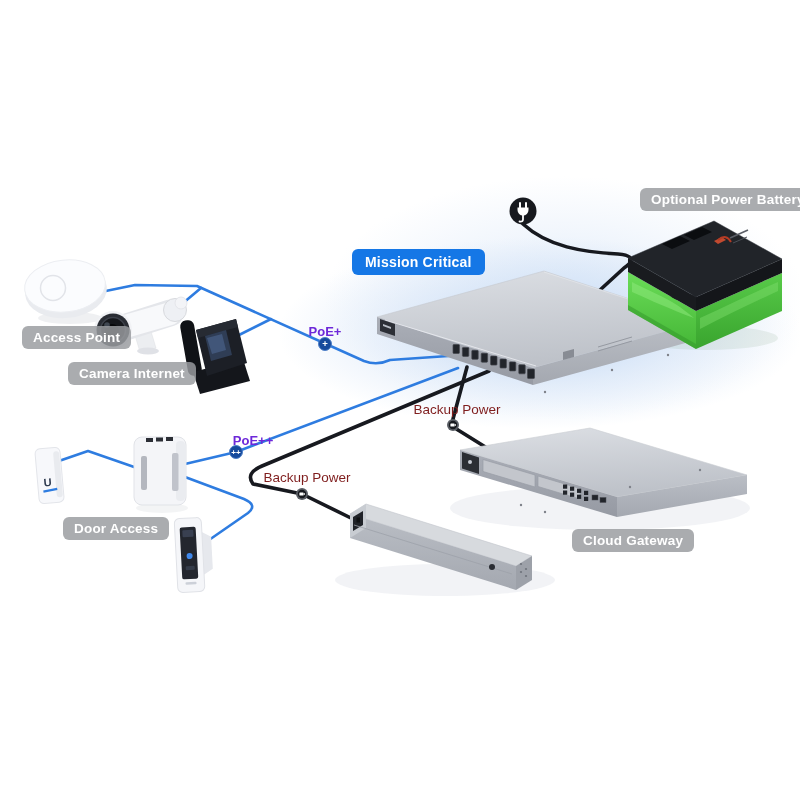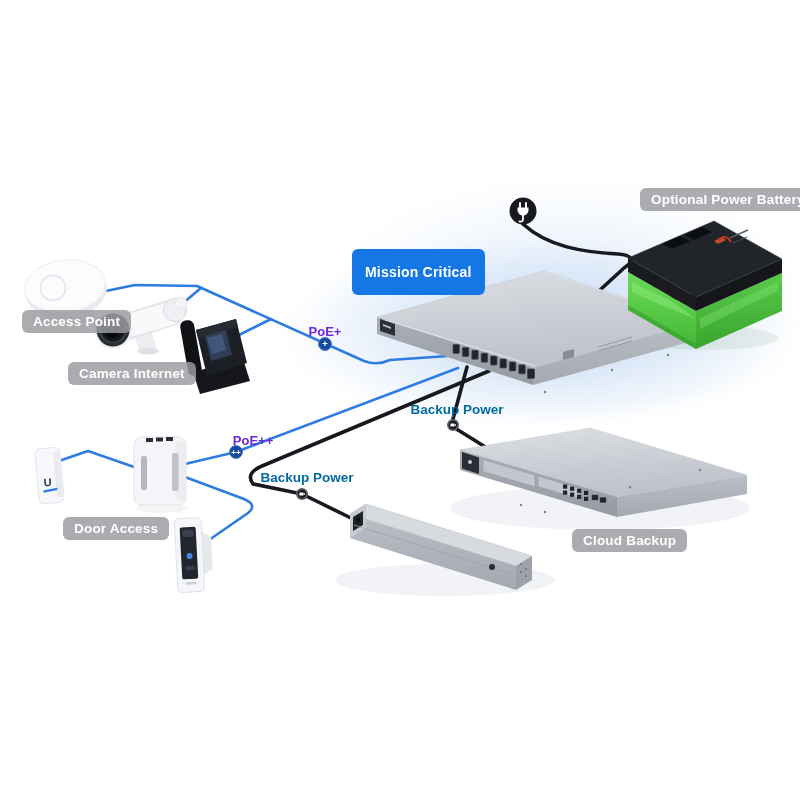--- a/index.html
+++ b/index.html
@@ -3,24 +3,24 @@
 <meta charset="utf-8">
 <style>
   html,body{margin:0;padding:0;background:#ffffff;}
   .stage{position:relative;width:800px;height:800px;background:#ffffff;overflow:hidden;
          font-family:"Liberation Sans",sans-serif;}
   .stage svg{position:absolute;left:0;top:0;}
   .lbl{position:absolute;white-space:nowrap;user-select:none;}
   .badge-gray{background:rgba(154,156,160,0.84);color:#ffffff;font-size:13.5px;font-weight:700;
               padding:4px 11px;border-radius:6px;letter-spacing:.2px;}
   .badge-blue{background:#1577e6;color:#ffffff;font-size:14px;font-weight:700;
-              padding:15px 13px;border-radius:6px;letter-spacing:.2px;}
+              padding:5px 13px;border-radius:6px;letter-spacing:.2px;}
   .tag-poe{color:#6d28d9;font-size:13px;font-weight:700;transform:translateX(-50%);}
-  .tag-backup{color:#0369a1;font-size:13.5px;font-weight:700;transform:translateX(-50%);}
-  #lbl-access-point{left:22px;top:310px;text-align:right;}
+  .tag-backup{color:#7f1d1d;font-size:13.5px;font-weight:400;transform:translateX(-50%);}
+  #lbl-access-point{left:22px;top:326px;text-align:right;}
   #lbl-camera{left:68px;top:362px;}
   #lbl-phone{left:188px;top:387px;}
   #lbl-door{left:63px;top:517px;}
   #lbl-gateway{left:572px;top:529px;}
   #lbl-cable{left:403px;top:584px;}
   #lbl-battery{left:640px;top:188px;}
   #lbl-mission{left:352px;top:249px;}
   #lbl-poe1{left:325px;top:324px;}
   #lbl-poe2{left:237px;top:433px;padding-left:32px;}
   #lbl-bp1{left:457px;top:402px;}
@@ -261,20 +261,20 @@
     <circle r="13.5" fill="#17191e"></circle>
     <path d="M-3,-8 L-3,-3.5 M3,-8 L3,-3.5" stroke="#ffffff" stroke-width="2" stroke-linecap="round" fill="none"></path>
     <path d="M-5.5,-3.5 L5.5,-3.5 L5.5,-1 A5.5,5.5 0 0 1 -5.5,-1 Z" fill="#ffffff"></path>
     <path d="M0,4 L0,8.5 Q0,11 -3.5,10.5" stroke="#ffffff" stroke-width="1.8" stroke-linecap="round" fill="none"></path>
   </g>
 </svg>
 
 <div class="lbl badge-gray" id="lbl-access-point">Access Point</div>
 <div class="lbl badge-gray" id="lbl-camera">Camera Internet</div>
 <div class="lbl badge-gray" id="lbl-door">Door Access</div>
-<div class="lbl badge-gray" id="lbl-gateway">Cloud Backup</div>
+<div class="lbl badge-gray" id="lbl-gateway">Cloud Gateway</div>
 <div class="lbl badge-gray" id="lbl-battery">Optional Power Battery</div>
 <div class="lbl badge-blue" id="lbl-mission">Mission Critical</div>
 <div class="lbl tag-poe" id="lbl-poe1">PoE+</div>
 <div class="lbl tag-poe" id="lbl-poe2">PoE++</div>
 <div class="lbl tag-backup" id="lbl-bp1">Backup Power</div>
 <div class="lbl tag-backup" id="lbl-bp2">Backup Power</div>
 </div>
 
 </body></html>

